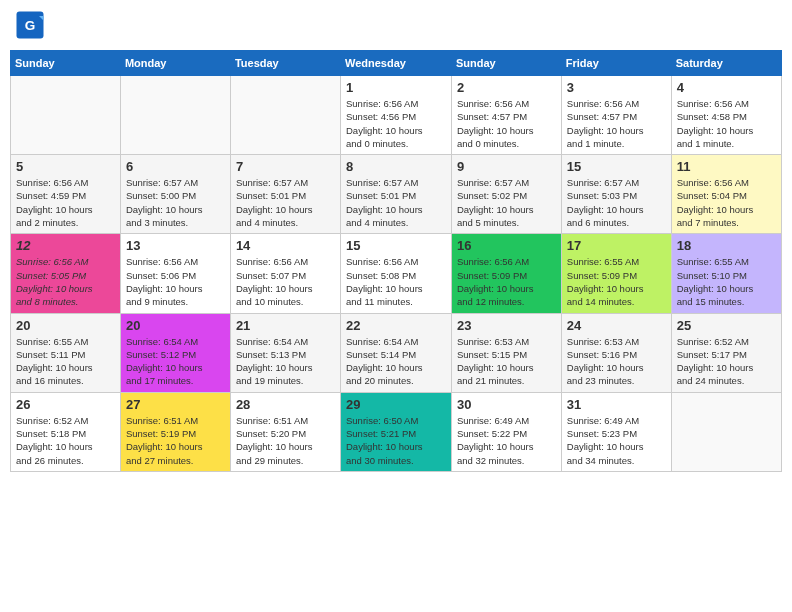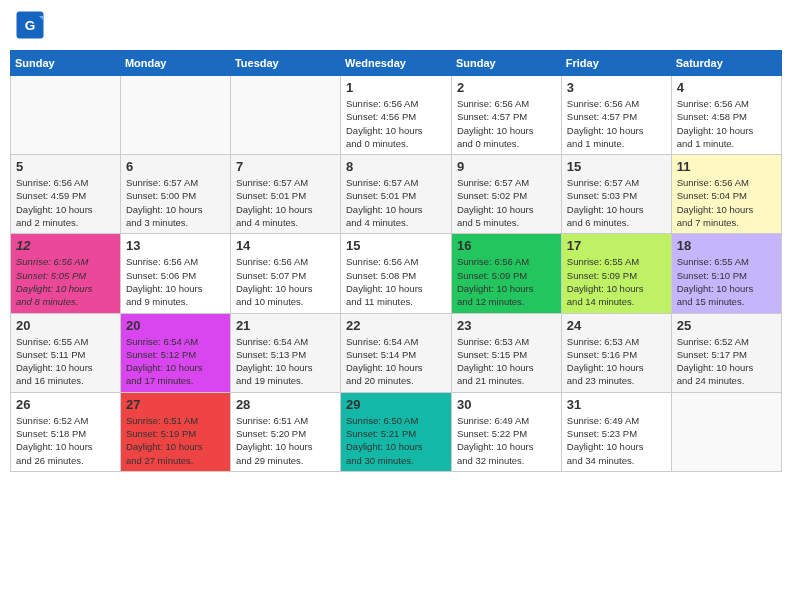--- a/index.html
+++ b/index.html
@@ -310,21 +310,21 @@
         </td>
       </tr>
       <tr>
         <td style="background-color: rgb(255, 255, 255);">
           <span class="day-num">26</span>
           <div class="day-info" style="white-space: pre-line;">Sunrise: 6:52 AM
 Sunset: 5:18 PM
 Daylight: 10 hours
 and 26 minutes.</div>
         </td>
-        <td style="background-color: #ef4444;">
+        <td style="background-color: #fde047;">
           <span class="day-num">27</span>
           <div class="day-info" style="white-space: pre-line;">Sunrise: 6:51 AM
 Sunset: 5:19 PM
 Daylight: 10 hours
 and 27 minutes.</div>
         </td>
         <td style="background-color: rgb(255, 255, 255);">
           <span class="day-num">28</span>
           <div class="day-info" style="white-space: pre-line;">Sunrise: 6:51 AM
 Sunset: 5:20 PM

